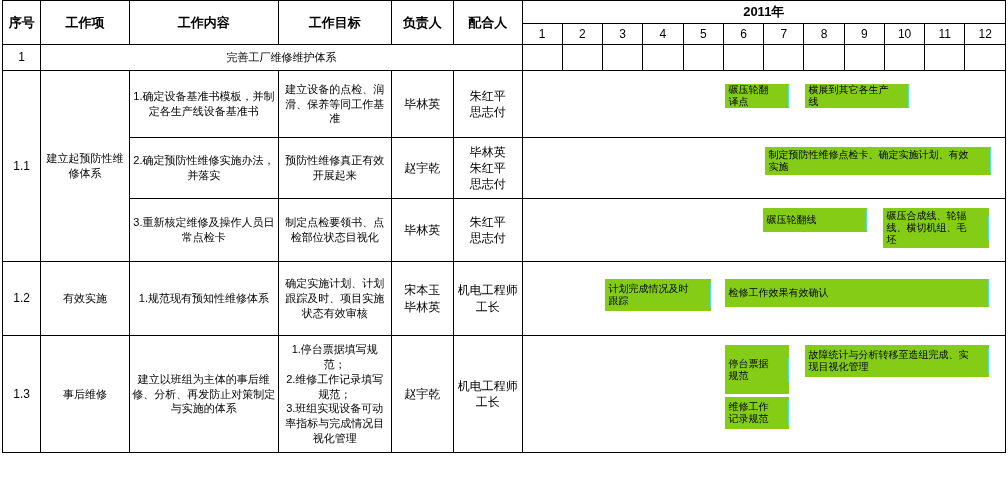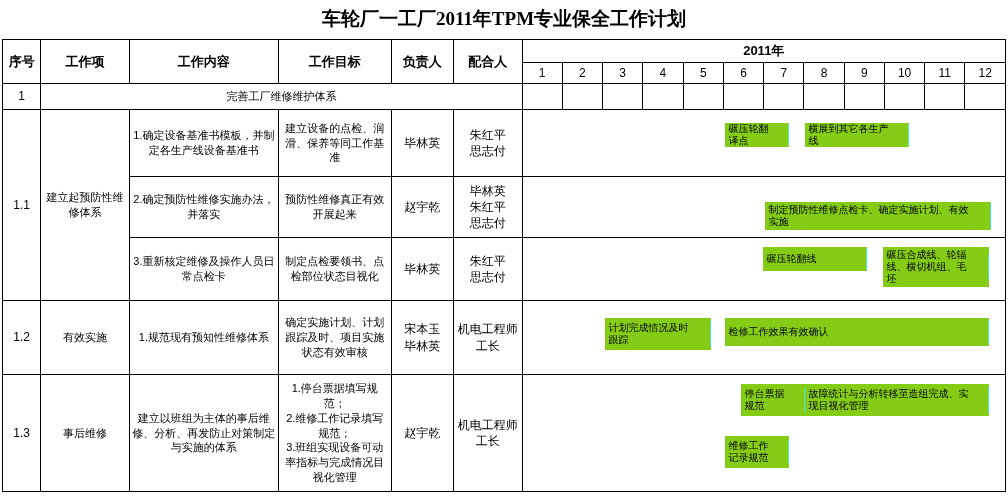--- a/index.html
+++ b/index.html
@@ -107,21 +107,20 @@
   .arrow.short::after {
     border-top-width: 11px;
     border-bottom-width: 11px;
   }
 </style>
 </head>
 <body>
 
 <div id="page">
 
-  <div class="title">车轮厂一工厂2011年TPM专业保全工作计划</div>
 
   <table class="plan">
     <colgroup>
       <col style="width:38px">
       <col style="width:88px">
       <col style="width:148px">
       <col style="width:112px">
       <col style="width:62px">
       <col style="width:68px">
       <col style="width:40px">
@@ -203,21 +202,21 @@
 
       <tr style="height:60px">
         <td class="content">2.确定预防性维修实施办法，并落实</td>
         <td class="goal">预防性维修真正有效开展起来</td>
         <td class="person">赵宇乾</td>
         <td class="coop" style="white-space:pre-line">毕林英
 朱红平
 思志付</td>
         <td class="mcell" colspan="12">
           <div class="gantt-host" style="height:58px">
-            <div class="band" style="left:240px; top:24px; height:28px; width:240px;">
+            <div class="band" style="left:240px; top:8px; height:28px; width:240px;">
               <div class="arrow" style="width:226px">制定预防性维修点检卡、确定实施计划、有效实施</div>
             </div>
           </div>
         </td>
       </tr>
 
       <tr style="height:62px">
         <td class="content">3.重新核定维修及操作人员日常点检卡</td>
         <td class="goal">制定点检要领书、点检部位状态目视化</td>
         <td class="person">毕林英</td>
@@ -261,21 +260,21 @@
         <td class="workitem">事后维修</td>
         <td class="content">建立以班组为主体的事后维修、分析、再发防止对策制定与实施的体系</td>
         <td class="goal" style="white-space:pre-line">1.停台票据填写规范；
 2.维修工作记录填写规范；
 3.班组实现设备可动率指标与完成情况目视化管理</td>
         <td class="person">赵宇乾</td>
         <td class="coop" style="white-space:pre-line">机电工程师
 工长</td>
         <td class="mcell" colspan="12">
           <div class="gantt-host" style="height:114px">
-            <div class="band" style="left:216px; top:8px; height:32px; width:78px;">
+            <div class="band" style="left:200px; top:8px; height:49px; width:78px;">
               <div class="arrow" style="width:64px">停台票据规范</div>
             </div>
             <div class="band" style="left:280px; top:8px; height:32px; width:198px;align-items:center;">
               <div class="arrow" style="width:184px">故障统计与分析转移至造组完成、实现目视化管理</div>
             </div>
             <div class="band" style="left:200px; top:60px; height:32px; width:78px;">
               <div class="arrow" style="width:64px">维修工作记录规范</div>
             </div>
           </div>
         </td>

